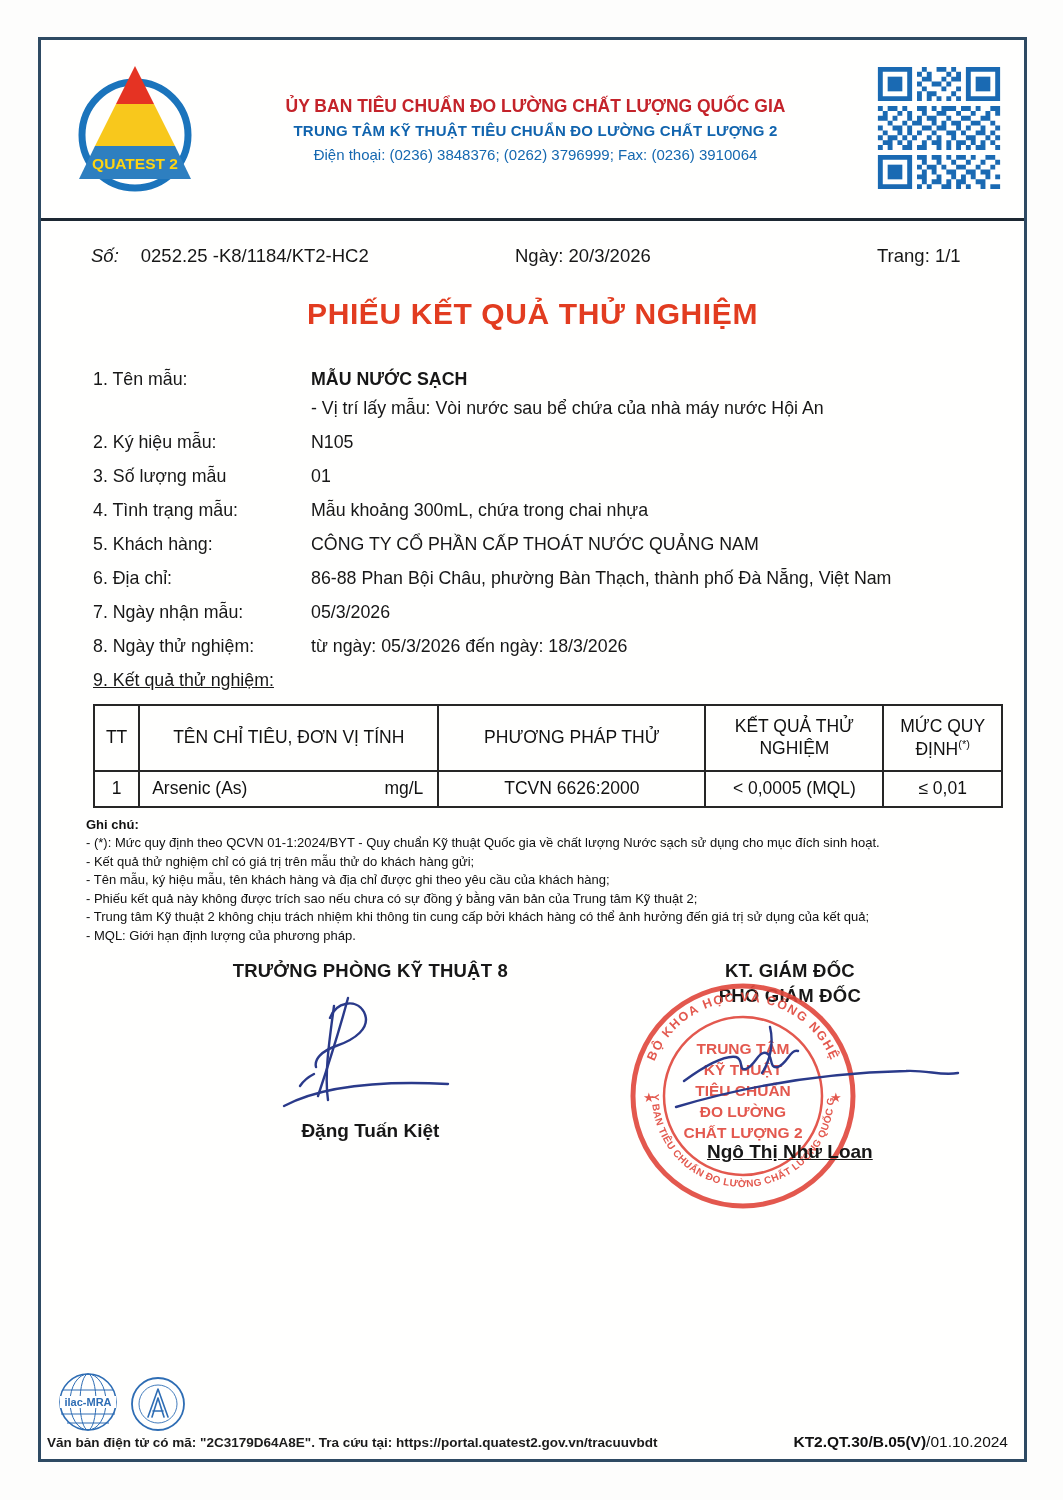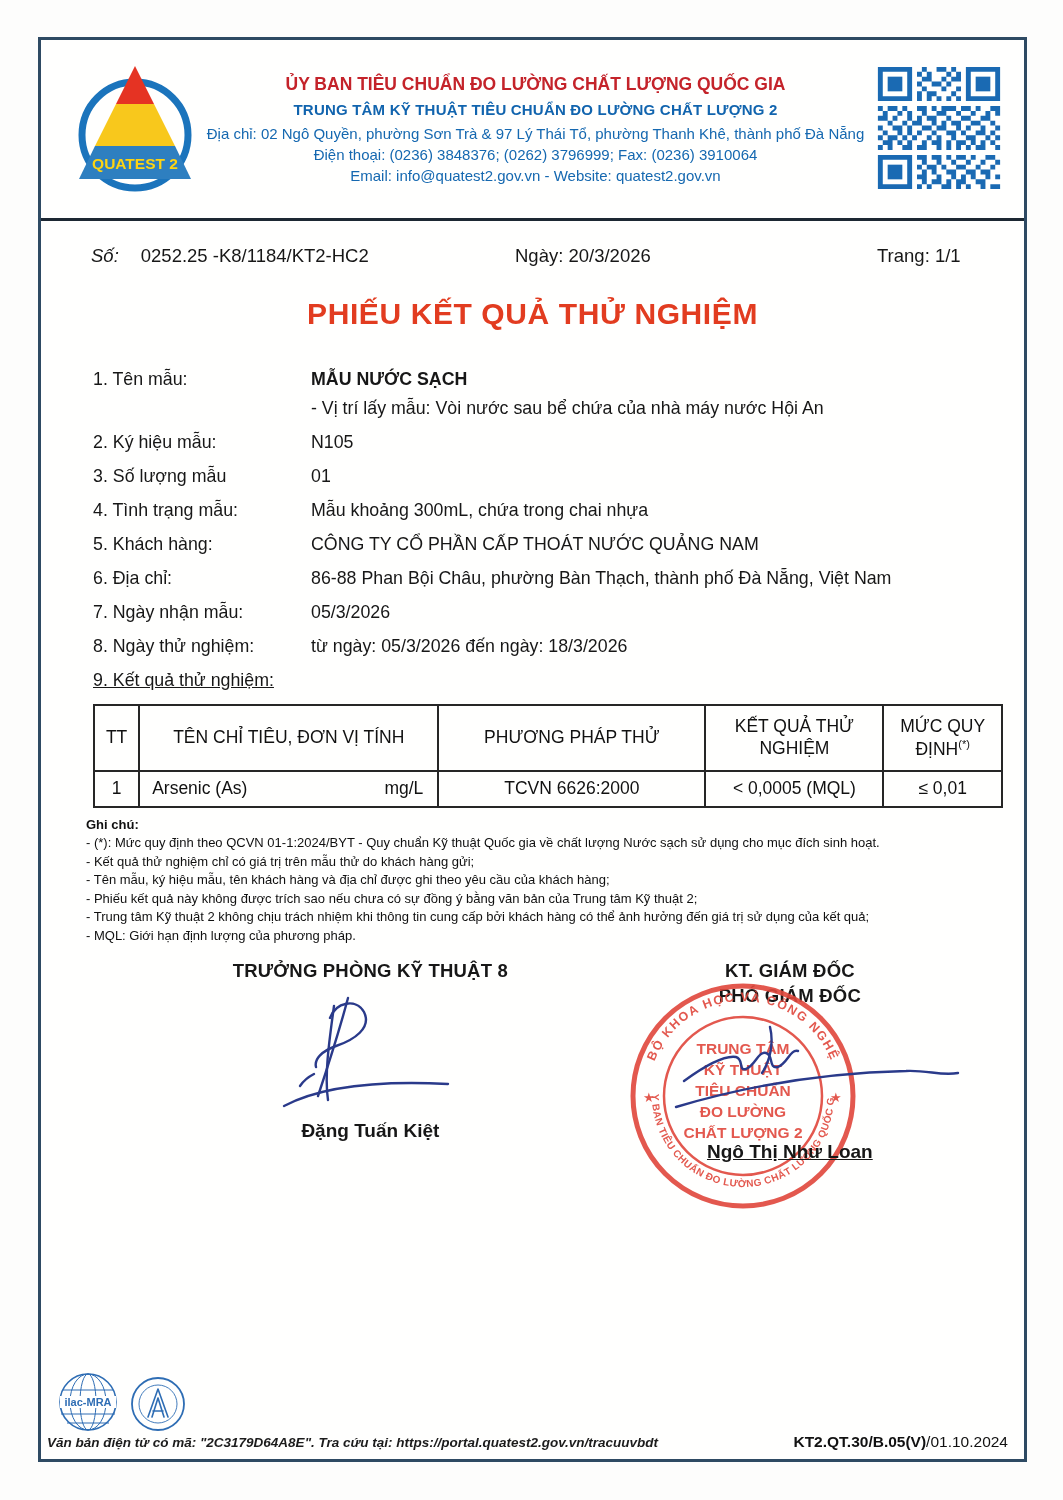--- a/index.html
+++ b/index.html
@@ -58,21 +58,21 @@
   .sig-left .sig-name{margin-top:6px;}
   .left-sig-svg{margin-top:4px;}
   .stamp-wrap{position:absolute;left:110px;top:20px;z-index:2;}
   .right-sig-svg{position:absolute;left:150px;top:52px;z-index:3;}
   .right-name{position:absolute;left:40px;right:0;top:182px;z-index:4;text-decoration:underline;}
 
   
   .footer-logos{position:absolute;left:16px;bottom:26px;display:flex;gap:10px;align-items:flex-end;}
   .footer-row{position:absolute;left:6px;right:16px;bottom:8px;display:flex;
         justify-content:space-between;align-items:baseline;}
-  .footer-doc{font-size:13.5px;font-style:italic;font-weight:bold;color:#1c1c1c;}
+  .footer-doc{font-size:13.5px;font-weight:bold;color:#1c1c1c;}
   .footer-code{font-size:15.5px;color:#111;}
   .footer-code .bold{font-weight:bold;}
 </style>
 </head>
 <body>
 
 <div class="page">
   <div class="doc-border">
 
     <div class="letterhead">
@@ -81,23 +81,21 @@
           <circle cx="61" cy="82" r="53" fill="none" stroke="#1b74bc" stroke-width="7"></circle>
           <polygon points="61,13 80,51 42,51" fill="#e53323"></polygon>
           <polygon points="42,51 80,51 101,93 21,93" fill="#f8c81c"></polygon>
           <polygon points="21,93 101,93 117,126 5,126" fill="#2e7fc0"></polygon>
           <text x="61" y="116" text-anchor="middle" font-size="15.5" font-weight="bold" fill="#ffd411" font-family="Liberation Sans, sans-serif">QUATEST 2</text>
         </svg>
       </div>
       <div class="head-text">
         <div class="line-parent">ỦY BAN TIÊU CHUẨN ĐO LƯỜNG CHẤT LƯỢNG QUỐC GIA</div>
         <div class="line-org">TRUNG TÂM KỸ THUẬT TIÊU CHUẨN ĐO LƯỜNG CHẤT LƯỢNG 2</div>
-        <div class="line-contact">Địa chỉ: 02 Ngô Quyền, phường Sơn Trà &amp; 97 Lý Thái Tổ, phường Thanh Khê, thành phố Đà Nẵng</div>
         <div class="line-contact">Điện thoại: (0236) 3848376; (0262) 3796999; Fax: (0236) 3910064</div>
-        <div class="line-contact">Email: info@quatest2.gov.vn - Website: quatest2.gov.vn</div>
       </div>
       <div class="qr-wrap">
         <svg width="132" height="132" viewBox="-1 -1 27 27" fill="#1a6ab3">
           <g fill-rule="evenodd">
             <path d="M0 0h7v7H0zm1 1v5h5V1z"></path>
               <rect x="2" y="2" width="3" height="3"></rect>
             <path d="M18 0h7v7h-7zm1 1v5h5V1z"></path>
               <rect x="20" y="2" width="3" height="3"></rect>
             <path d="M0 18h7v7H0zm1 1v5h5v-5z"></path>
               <rect x="2" y="20" width="3" height="3"></rect>

